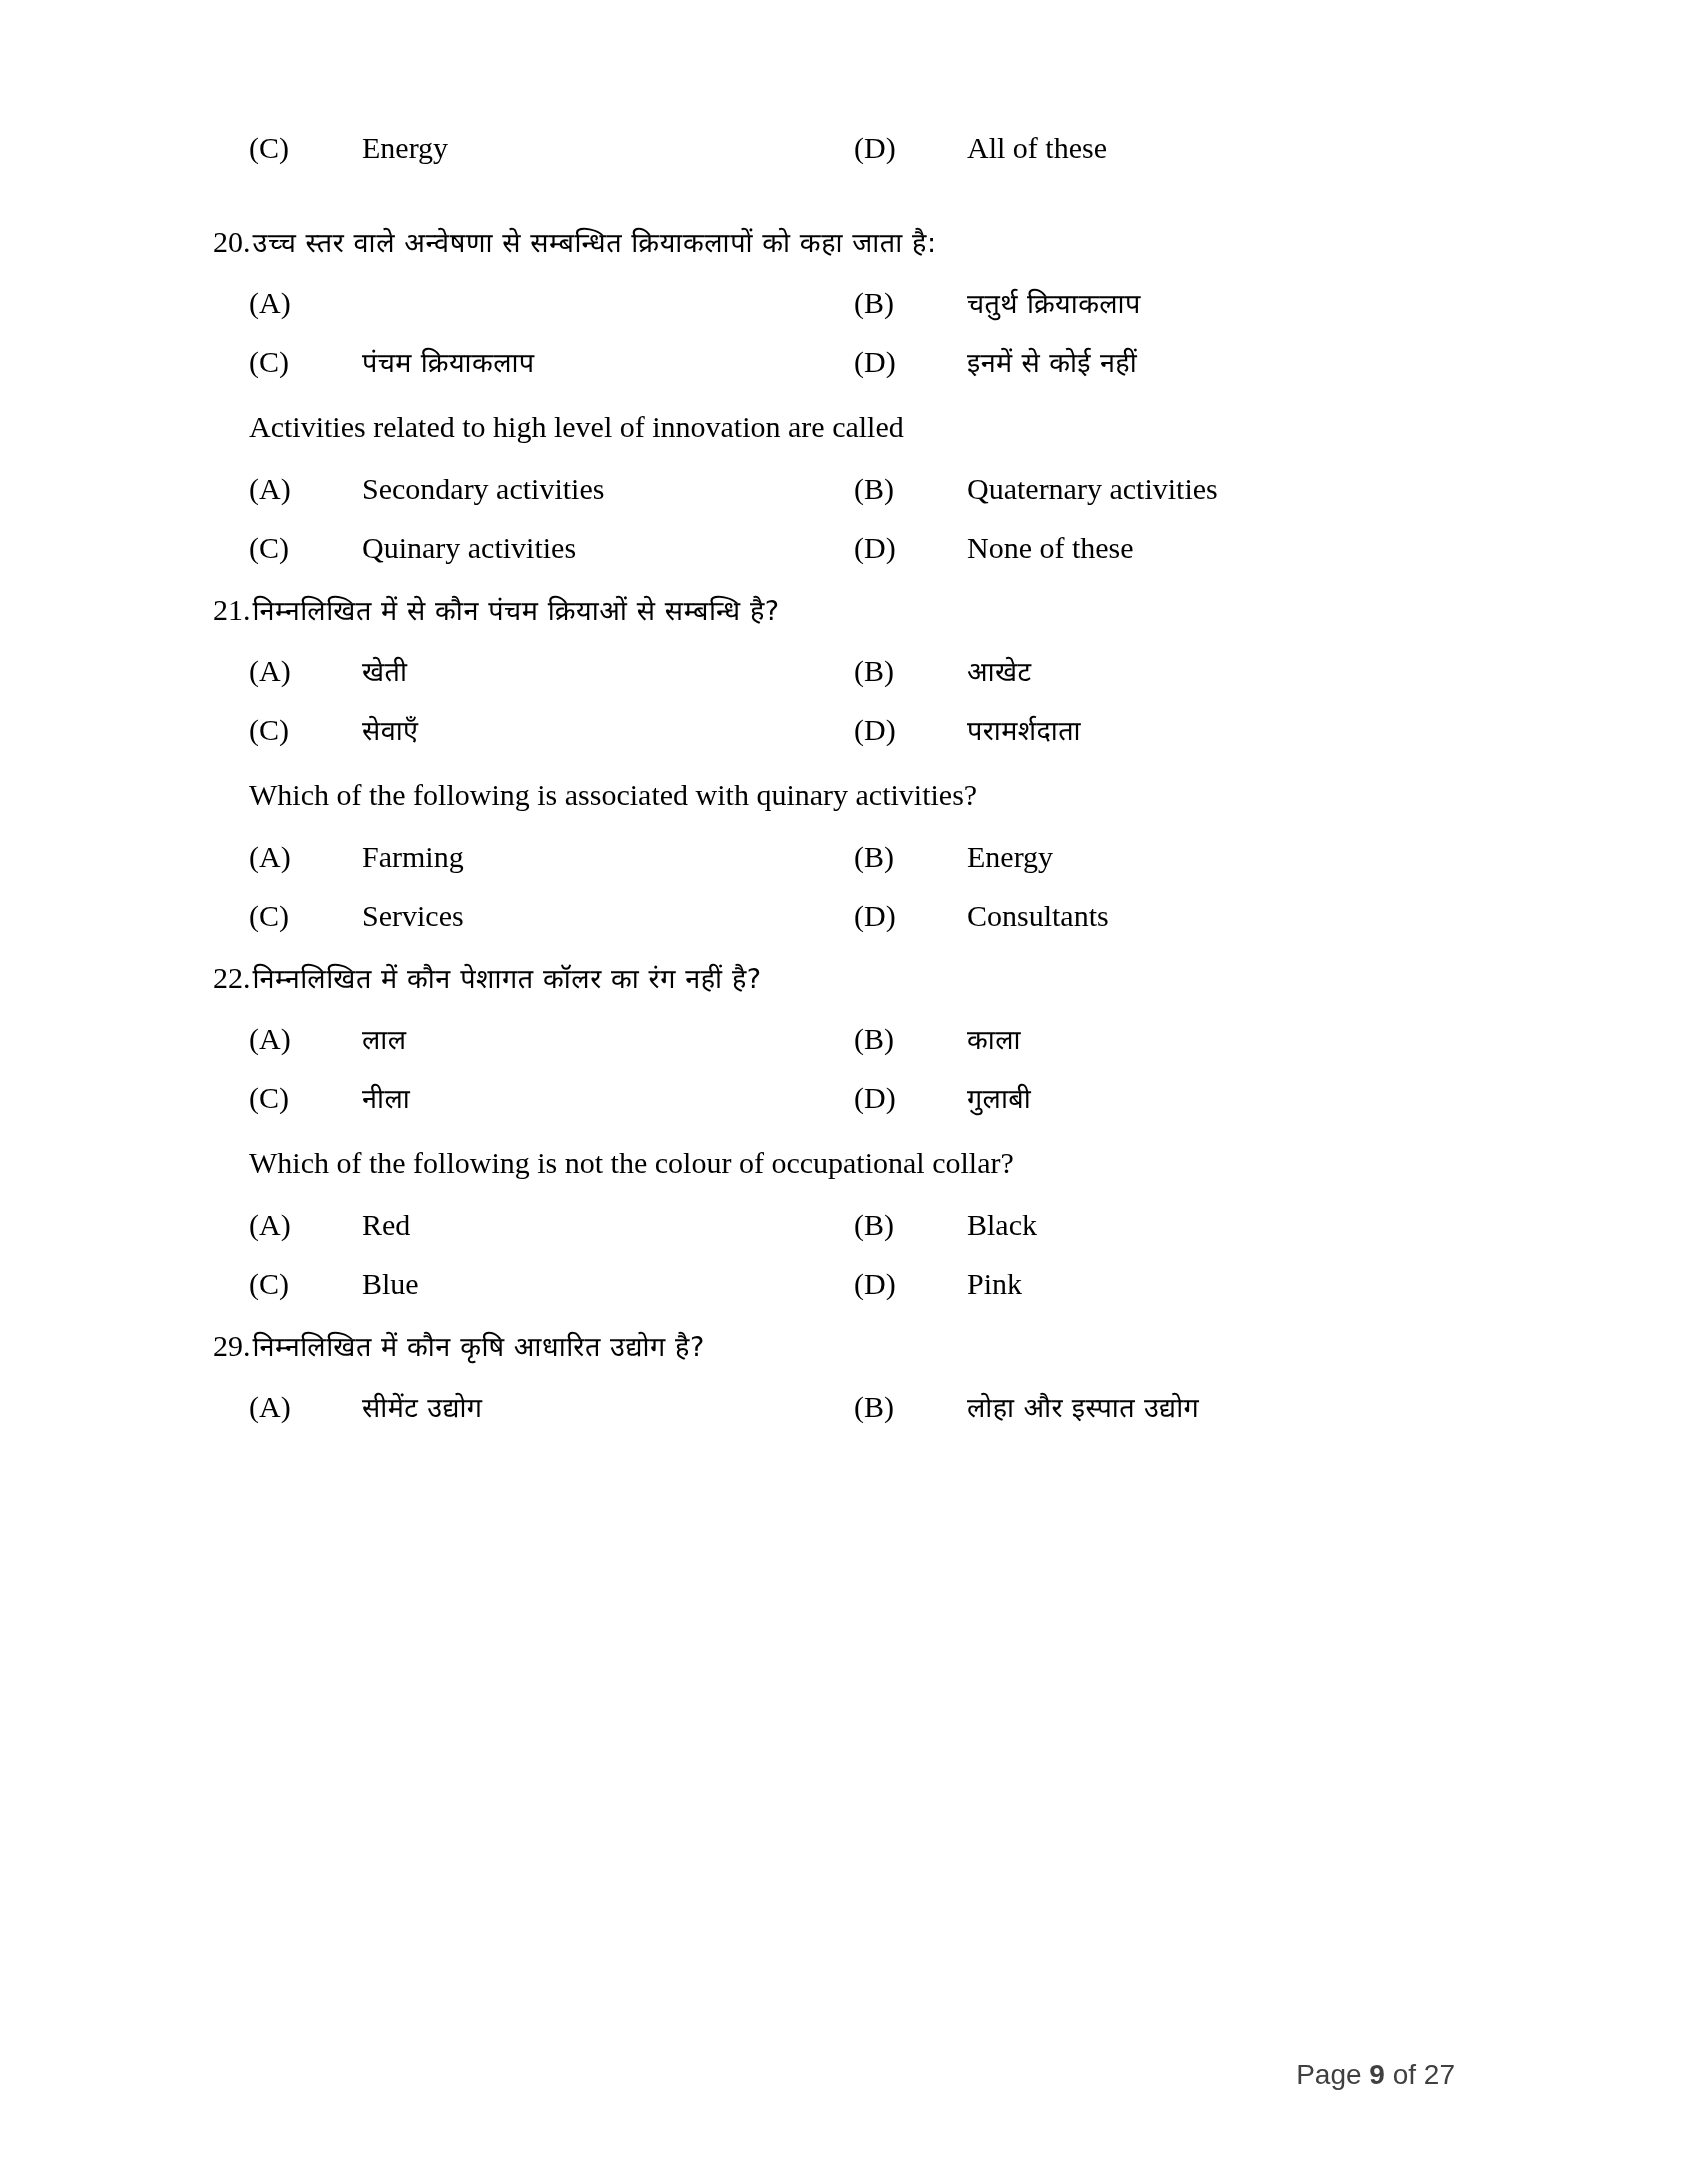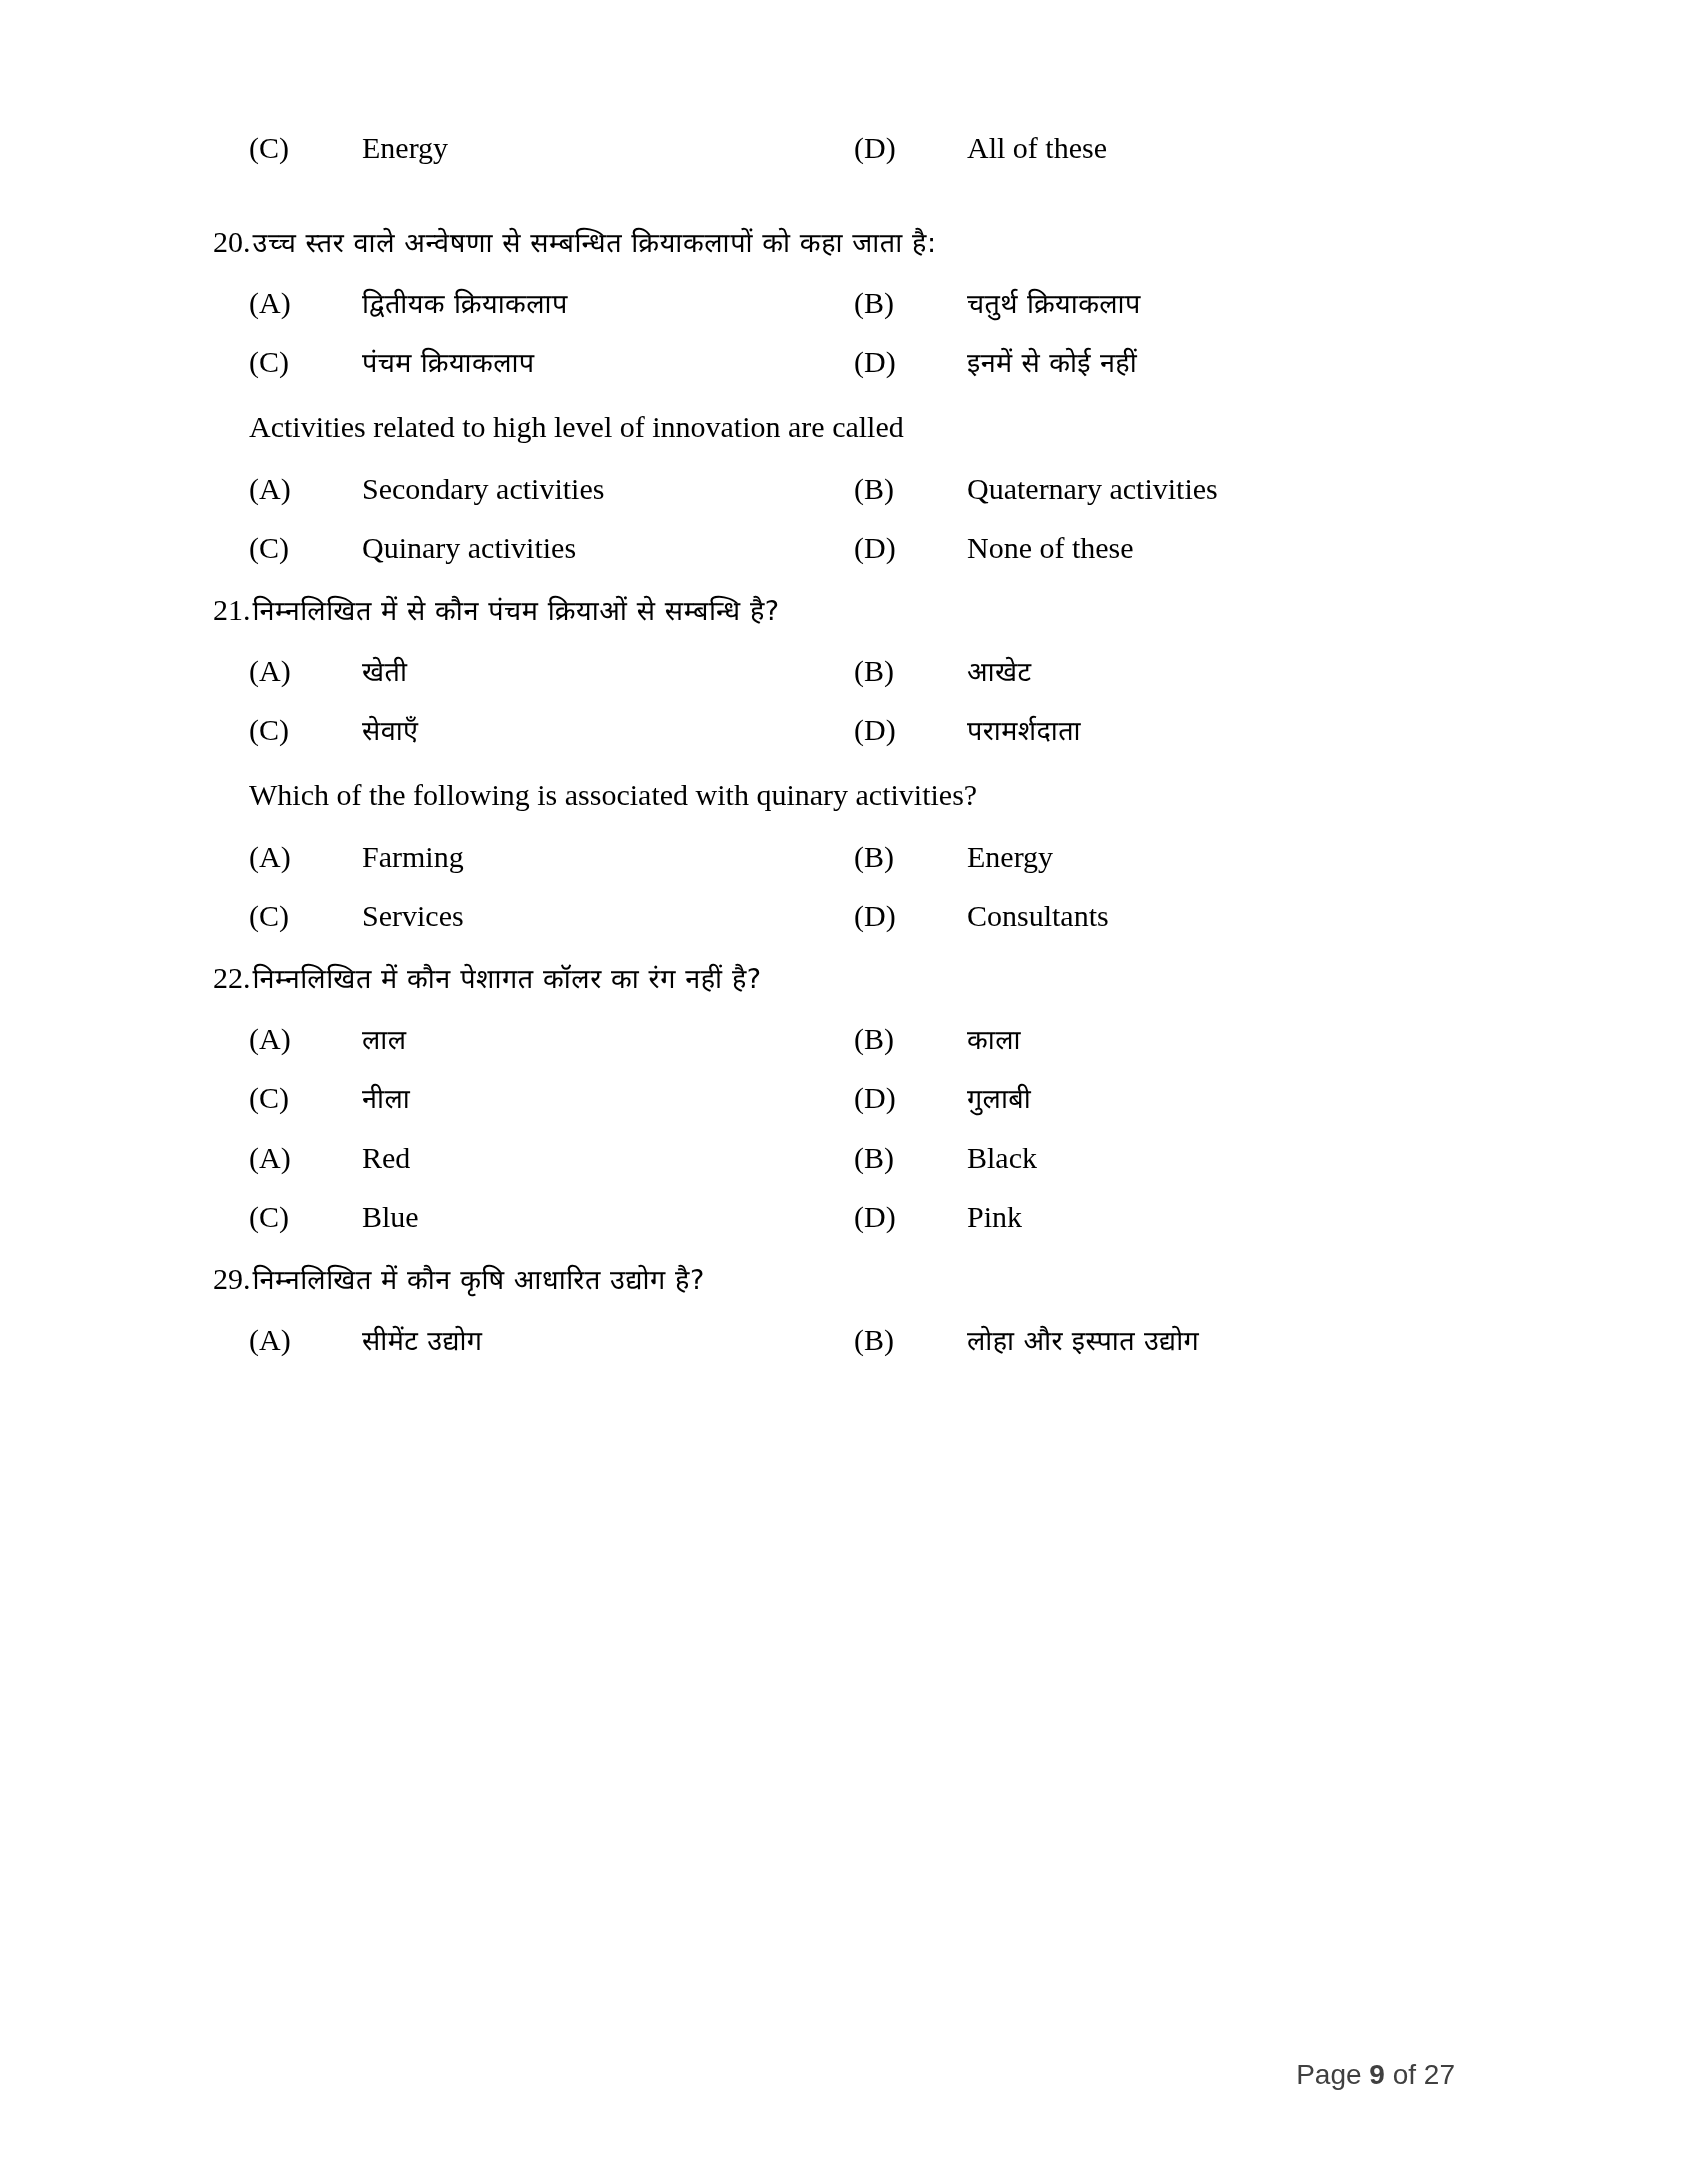--- a/index.html
+++ b/index.html
@@ -116,21 +116,20 @@
   <div class="spacer-sm"></div>
 
   <div class="q-line">
     <span class="q-num">20.</span>
     <span class="q-text-hi">उच्च स्तर वाले अन्वेषणा से सम्बन्धित क्रियाकलापों को कहा जाता है:</span>
   </div>
 
   <div class="opt-row">
     <div class="opt-col left">
       <span class="opt-key">(A)</span>
-      <span class="opt-val hi">द्वितीयक क्रियाकलाप</span>
     </div>
     <div class="opt-col right">
       <span class="opt-key">(B)</span>
       <span class="opt-val hi">चतुर्थ क्रियाकलाप</span>
     </div>
   </div>
 
   <div class="opt-row">
     <div class="opt-col left">
       <span class="opt-key">(C)</span>
@@ -237,20 +236,21 @@
     <div class="opt-col left">
       <span class="opt-key">(C)</span>
       <span class="opt-val hi">नीला</span>
     </div>
     <div class="opt-col right">
       <span class="opt-key">(D)</span>
       <span class="opt-val hi">गुलाबी</span>
     </div>
   </div>
 
+  <div class="q-text-en">Which of the following is not the colour of occupational collar?</div>
 
   <div class="opt-row">
     <div class="opt-col left">
       <span class="opt-key">(A)</span>
       <span class="opt-val en">Red</span>
     </div>
     <div class="opt-col right">
       <span class="opt-key">(B)</span>
       <span class="opt-val en">Black</span>
     </div>

